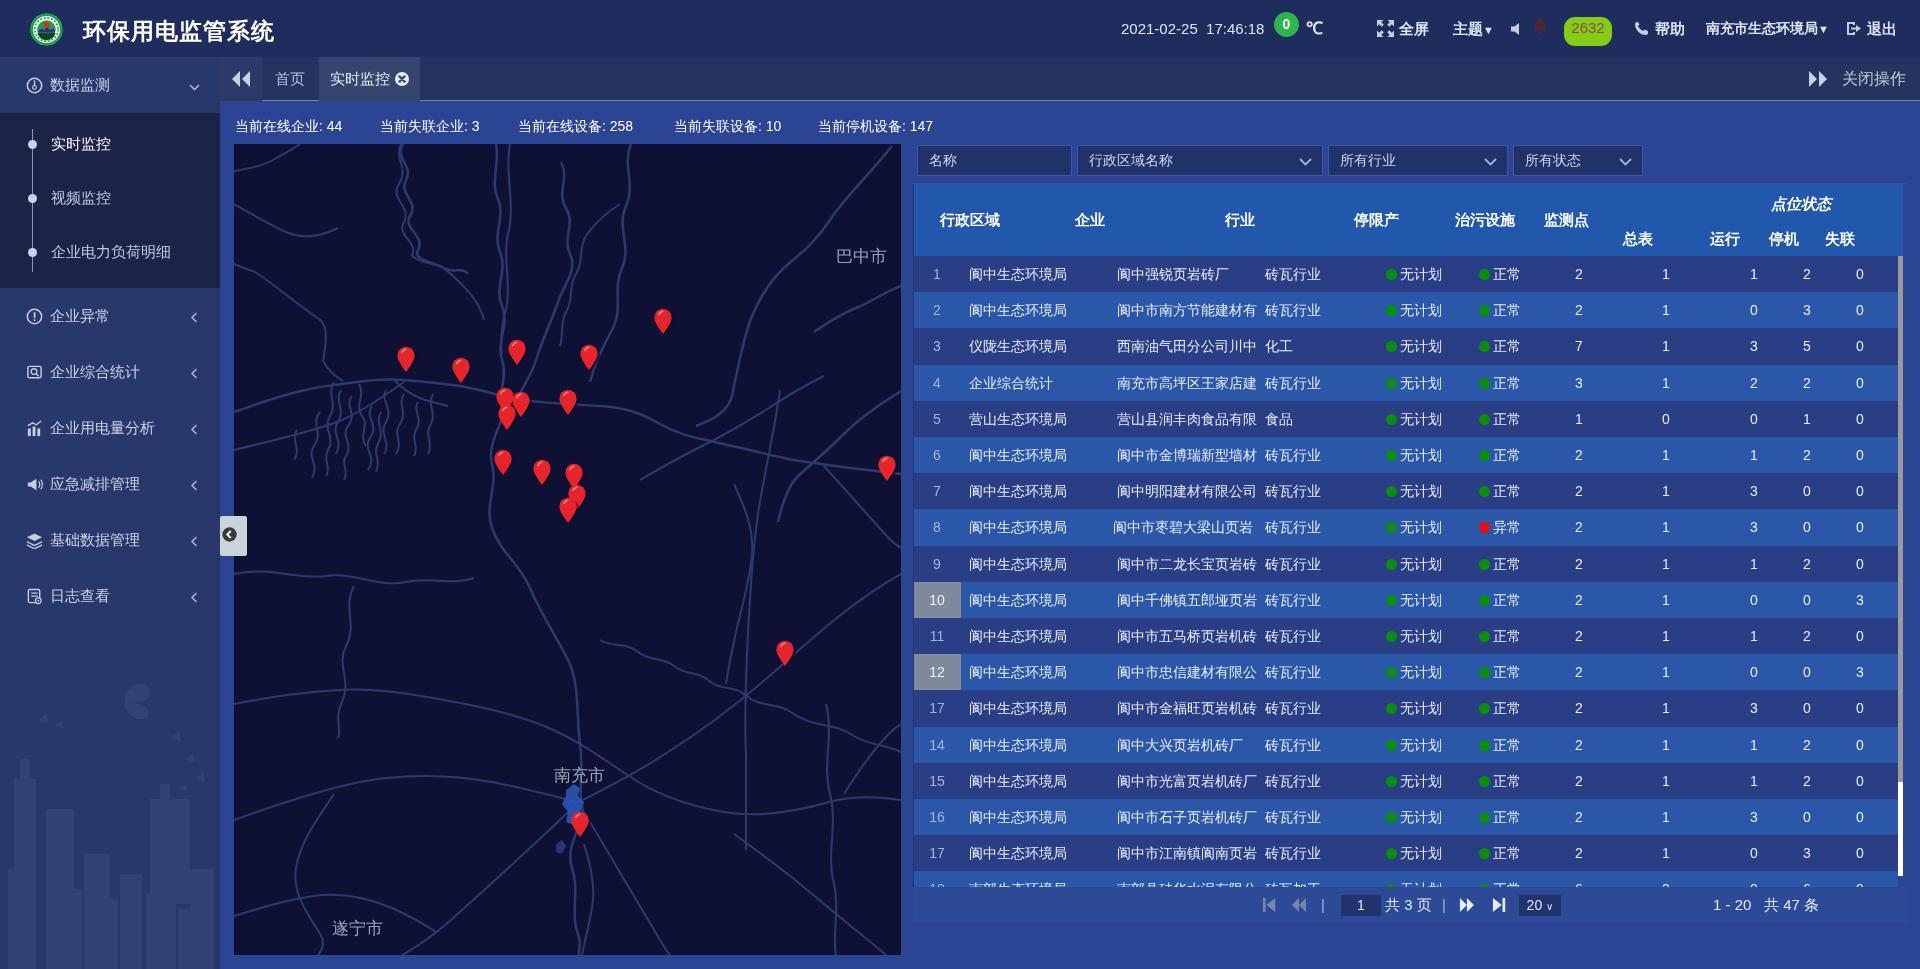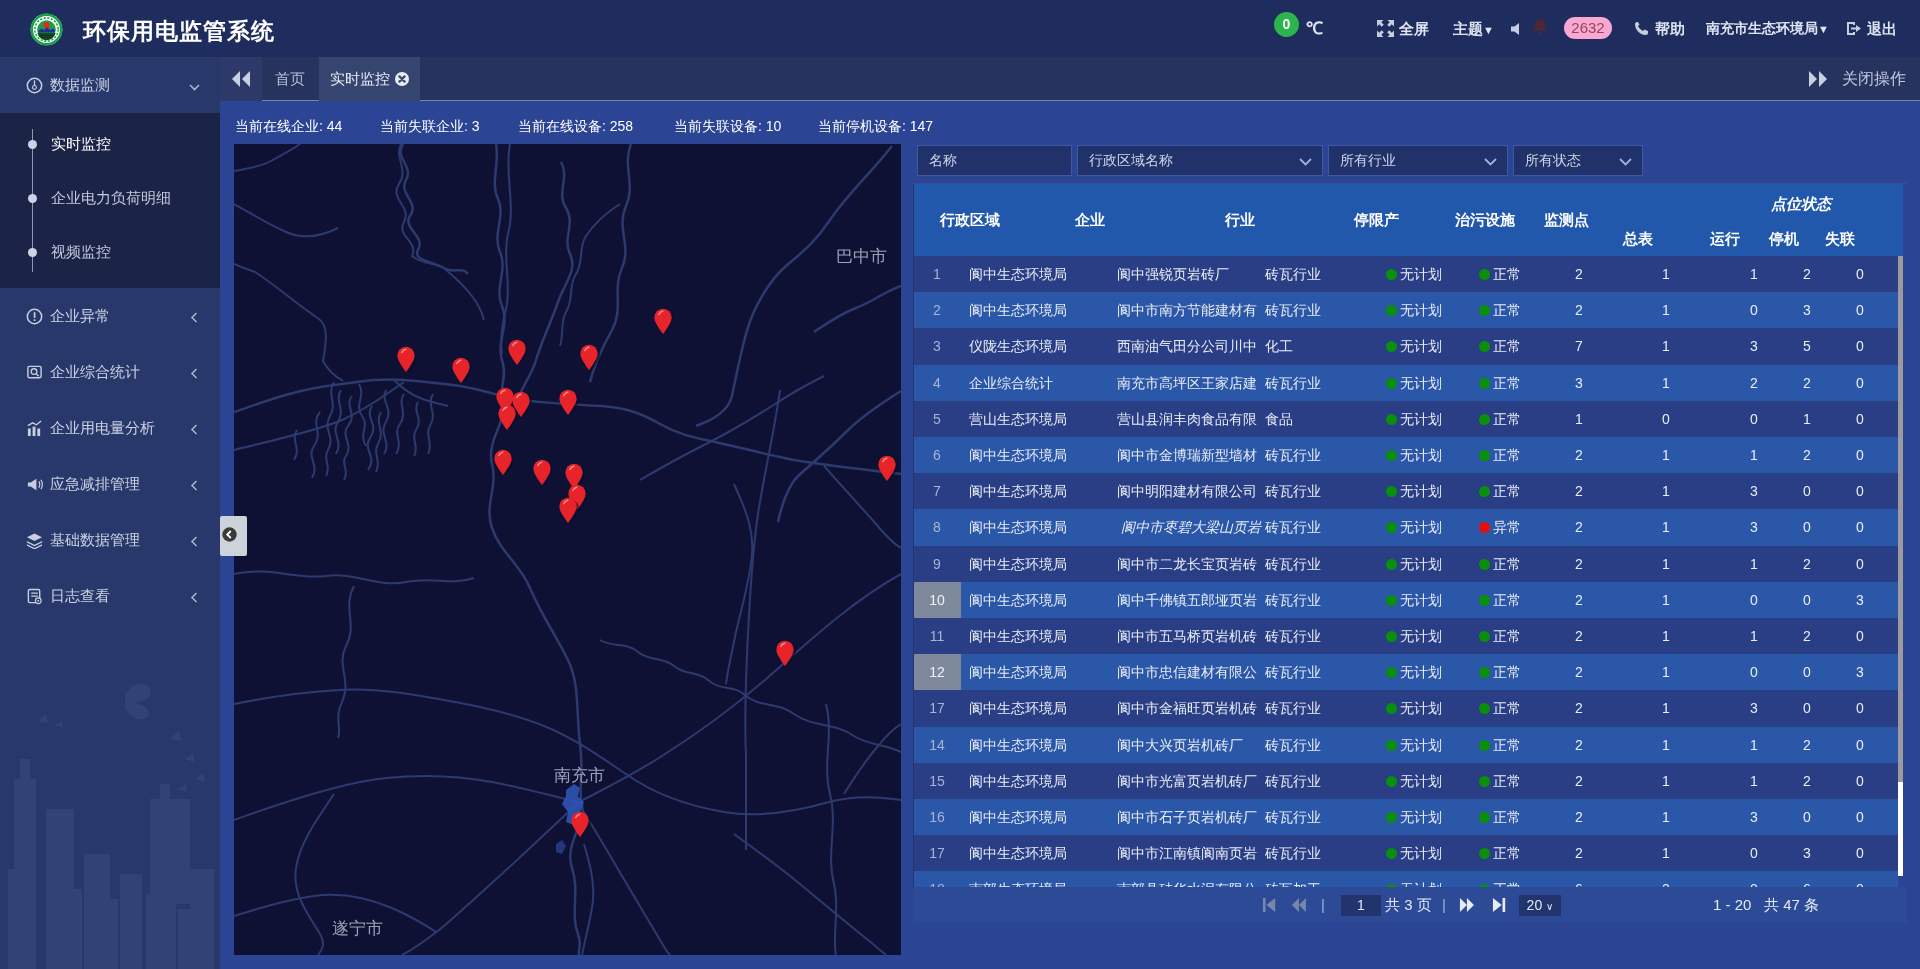--- a/index.html
+++ b/index.html
@@ -56,41 +56,42 @@
     <circle cx="17" cy="17" r="16.3" fill="#ffffff"></circle>
     <circle cx="17" cy="17" r="15.2" fill="none" stroke="#16a345" stroke-width="2.6"></circle>
     <circle cx="17" cy="17" r="12" fill="none" stroke="#16a345" stroke-width="1.6" stroke-dasharray="2.2 1.6"></circle>
     <circle cx="17" cy="17" r="9.6" fill="#16a345"></circle>
     <circle cx="17" cy="12.5" r="3.2" fill="#e02a1c"></circle>
     <path d="M8.5 18.5 l3.5-2.5 2.5 1.5 3-2.5 3.5 2.5 2.5-1.5 2 1.5 v2.5 H8.5z" fill="#2a2a99"></path>
     <path d="M7.6 20.5 h18.8 a9.6 9.6 0 0 1 -18.8 0z" fill="#114d23"></path>
     <path d="M10 23 h14 M12 25.5 h10" stroke="#0a3317" stroke-width="1"></path>
   </svg>
   <div class="title">环保用电监管系统</div>
+  <div class="hdr-item" style="left:1121px; font-weight:normal; font-size:15px;">2021-02-25&nbsp; 17:46:18</div>
   <div style="position:absolute; left:1274px; top:12px; width:25px; height:25px; border-radius:50%; background:#2bb54c; color:#fff; text-align:center; line-height:25px; font-size:14px; font-weight:bold;">0</div>
   <div class="hdr-item" style="left:1306px; font-size:17px;">℃</div>
   <div class="hdr-item" style="left:1377px;">
     <svg width="17" height="17" viewBox="0 0 17 17" style="vertical-align:-3px; margin-right:5px;">
       <g fill="#c6cddd">
           <path d="M0 0 L6.5 0 L4.3 2.2 L6.8 4.7 L4.7 6.8 L2.2 4.3 L0 6.5 Z"></path>
           <path d="M17 0 L10.5 0 L12.7 2.2 L10.2 4.7 L12.3 6.8 L14.8 4.3 L17 6.5 Z"></path>
           <path d="M0 17 L6.5 17 L4.3 14.8 L6.8 12.3 L4.7 10.2 L2.2 12.7 L0 10.5 Z"></path>
           <path d="M17 17 L10.5 17 L12.7 14.8 L10.2 12.3 L12.3 10.2 L14.8 12.7 L17 10.5 Z"></path>
         </g>
     </svg>全屏</div>
   <div class="hdr-item" style="left:1453px;">主题<span style="font-size:11px;">▼</span></div>
   <div class="hdr-item" style="left:1510px;"><svg width="14" height="14" viewBox="0 0 14 14" style="vertical-align:-2px;">
         <path d="M1 4.5 H4.5 L9 1 V13 L4.5 9.5 H1 Z" fill="#c6cddd"></path>
       </svg></div>
   <div style="position:absolute; left:1533px; top:19px; width:14px; height:16px;">
     <svg width="14" height="16" viewBox="0 0 14 16">
         <path d="M7 0 a5 5 0 0 1 5 5 v4 l2 3 H0 l2-3 V5 a5 5 0 0 1 5-5z M5 13 a2 2 0 0 0 4 0z" fill="#4a2838"></path>
       </svg>
   </div>
-  <div style="position:absolute; left:1564px; top:17px; width:48px; height:22px; background:#f9a8d4; border-radius:11px; color:#98464f; font-size:15px; text-align:center; line-height:22px;">2632</div>
+  <div style="position:absolute; left:1564px; top:17px; width:48px; height:29px; background:#84cc16; border-radius:11px; color:#98464f; font-size:15px; text-align:center; line-height:22px;">2632</div>
   <div class="hdr-item" style="left:1634px;"><svg width="15" height="15" viewBox="0 0 15 15" style="vertical-align:-2px; margin-right:6px;">
         <path d="M3 1 C2 1 1 2 1 3 c0 6 5 11 11 11 1 0 2-1 2-2 v-2 l-3.5-1.5 -1.5 1.5 c-2-1-4-3-5-5 l1.5-1.5 L4 1z" fill="#c6cddd"></path>
       </svg>帮助</div>
   <div class="hdr-item" style="left:1706px; font-size:14px;">南充市生态环境局<span style="font-size:11px;">▼</span></div>
   <div class="hdr-item" style="left:1846px;"><svg width="16" height="15" viewBox="0 0 16 15" style="vertical-align:-2px; margin-right:5px;">
         <path d="M1 1 h8 v3 h-2 V3 H3 v9 h4 v-1 h2 v3 H1z M10 4 l5 3.5 L10 11 v-2.5 H5 v-2 h5z" fill="#c6cddd"></path>
       </svg>退出</div>
 </div>
 
 <div class="sidebar">
@@ -100,22 +101,22 @@
         <circle cx="9" cy="11" r="2" fill="none" stroke="#c8cede" stroke-width="1.2"></circle>
         <path d="M9 9 L9 3.5" stroke="#c8cede" stroke-width="1.4"></path>
       </svg>
     <span class="mi-text">数据监测</span>
       <svg class="mi-arrow" viewBox="0 0 11 11" style="top:25px;">
         <path d="M1 3 L5.5 7.5 L10 3" stroke="#aab3cc" stroke-width="1.6" fill="none"></path>
       </svg>
   </div>
   <div class="submenu">
     <div class="sub-item active"><span class="dot"></span>实时监控</div>
+    <div class="sub-item"><span class="dot"></span>视频监控</div>
     <div class="sub-item"><span class="dot"></span>企业电力负荷明细</div>
-    <div class="sub-item"><span class="dot"></span>视频监控</div>
   </div>
   <div class="menu-item">
     <svg class="mi-icon" viewBox="0 0 18 18">
         <circle cx="9" cy="9" r="7.6" fill="none" stroke="#c8cede" stroke-width="1.6"></circle>
         <rect x="8.2" y="4.5" width="1.8" height="6" fill="#c8cede"></rect>
         <rect x="8.2" y="12" width="1.8" height="1.8" fill="#c8cede"></rect>
       </svg>
     <span class="mi-text">企业异常</span>
       <svg class="mi-arrow" viewBox="0 0 11 11">
         <path d="M7.5 1 L3 5.5 L7.5 10" stroke="#aab3cc" stroke-width="1.6" fill="none"></path>
@@ -493,21 +494,21 @@
     <span class="tc" style="left:566px; width:96px;"><span class="gdot"></span>正常</span>
     <span class="tc" style="left:626px; width:80px; text-align:center;">2</span>
     <span class="tc" style="left:713px; width:80px; text-align:center;">1</span>
     <span class="tc" style="left:801px; width:80px; text-align:center;">3</span>
     <span class="tc" style="left:854px; width:80px; text-align:center;">0</span>
     <span class="tc" style="left:907px; width:80px; text-align:center;">0</span>
   </div>
           <div class="trow even" style="top:325.40000000000003px;">
     <span class="tc rownum">8</span>
     <span class="tc" style="left:56px; width:146px;">阆中生态环境局</span>
-    <span class="tc" style="left:208px; width:146px;font-style:italic;">阆中市枣碧大梁山页岩</span>
+    <span class="tc" style="left:200px; width:146px;">阆中市枣碧大梁山页岩</span>
     <span class="tc" style="left:352px; width:118px;">砖瓦行业</span>
     <span class="tc" style="left:473px; width:96px;"><span class="gdot"></span>无计划</span>
     <span class="tc" style="left:566px; width:96px;"><span class="gdot rdot"></span>异常</span>
     <span class="tc" style="left:626px; width:80px; text-align:center;">2</span>
     <span class="tc" style="left:713px; width:80px; text-align:center;">1</span>
     <span class="tc" style="left:801px; width:80px; text-align:center;">3</span>
     <span class="tc" style="left:854px; width:80px; text-align:center;">0</span>
     <span class="tc" style="left:907px; width:80px; text-align:center;">0</span>
   </div>
           <div class="trow odd" style="top:361.6px;">

